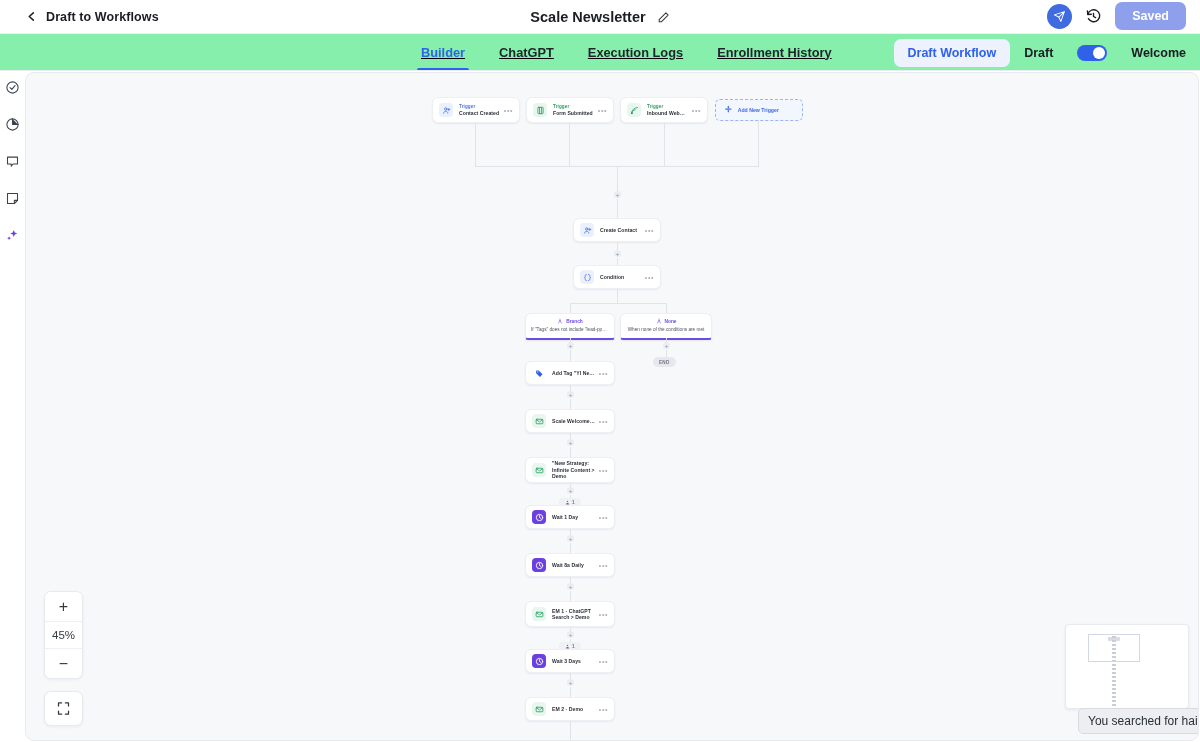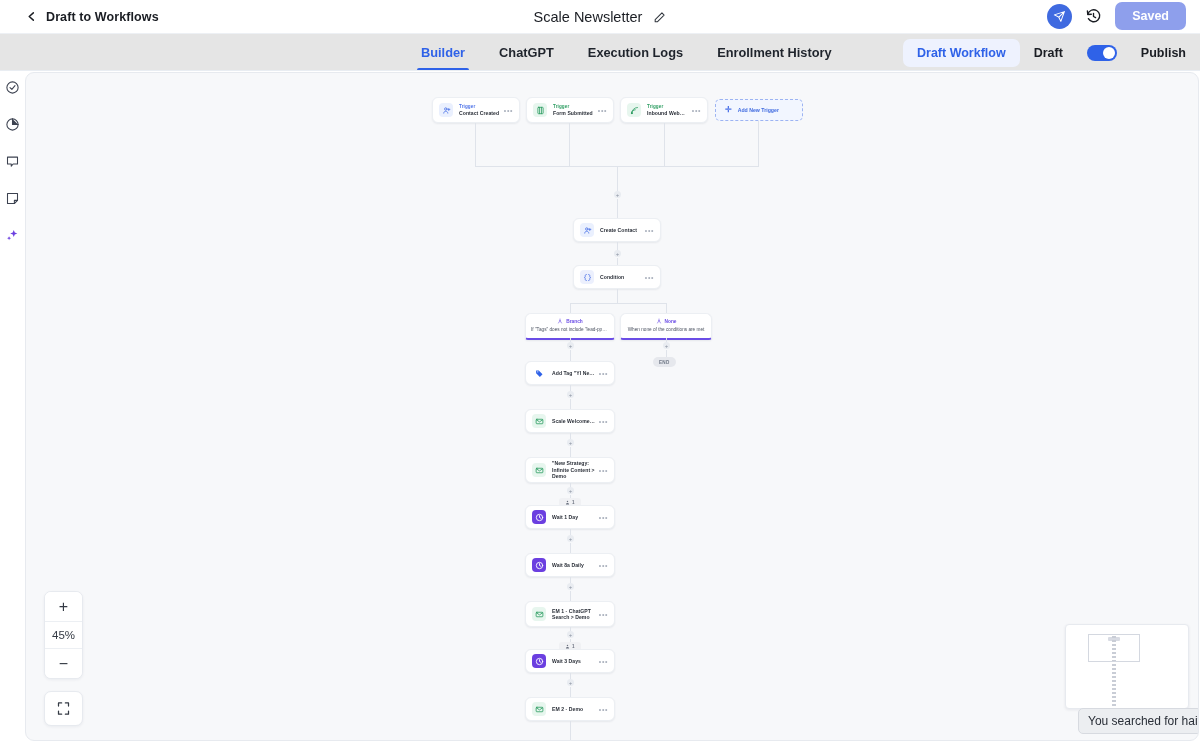--- a/index.html
+++ b/index.html
@@ -26,21 +26,21 @@
     cursor: pointer;
   }
   .back-chevron { width: 11px; height: 11px; display:block; }
   .back-label { font-size: 12.5px; font-weight: 700; color: #1a1d23; letter-spacing: .1px; }
 
   .doc-title-wrap {
     position: absolute; left: 0; right: 0; top: 0; height: 34px;
     display: flex; align-items: center; justify-content: center; gap: 11px;
     pointer-events: none;
   }
-  .doc-title { font-size: 14.5px; font-weight: 400; color: #1a1d23; pointer-events: auto; text-align: right; }
+  .doc-title { font-size: 14.5px; font-weight: 700; color: #1a1d23; pointer-events: auto; text-align: right; }
   .pencil-icon { width: 13px; height: 13px; pointer-events: auto; cursor: pointer; display:block; }
 
   .topbar-right {
     position: absolute; right: 14px; top: 0; height: 32px;
     display: flex; align-items: center; gap: 13px;
   }
   .rocket-btn {
     width: 25px; height: 25px; border-radius: 50%;
     background: #3f6ae0;
     display: flex; align-items: center; justify-content: center;
@@ -53,23 +53,23 @@
     font-size: 12.5px; font-weight: 600;
     border: none; border-radius: 7px;
     padding: 7px 17px;
     cursor: pointer;
     font-family: "Liberation Sans", sans-serif;
   }
 
   
   .tabbar {
     position: relative; height: 37px;
-    background: #e5e5e5;
+    background: #86efac;
     border-bottom: 1px solid #e9edf2;
-    display: flex; align-items: flex-end;
+    display: flex; align-items: flex-end; text-decoration: underline;
   }
   .tabs { display: flex; align-items: center; gap: 0; margin-left: 404px; height: 100%; }
   .tab {
     font-size: 12.8px; font-weight: 600; color: #1f242c;
     padding: 0 17px; height: 100%;
     display: flex; align-items: center;
     cursor: pointer; position: relative;
   }
   .tab.active { color: #2f62e8; }
   .tab.active::after {
@@ -329,21 +329,21 @@
         <span>Enrollment History</span>
       </div>
   </div>
   <div class="tabbar-right">
     <button class="test-workflow-btn">Draft Workflow</button>
     <div class="toggle-group">
       <span class="toggle-label">Draft</span>
       <div class="toggle-switch">
           <div class="toggle-knob"></div>
         </div>
-      <span class="toggle-label">Publish</span>
+      <span class="toggle-label">Welcome</span>
     </div>
   </div>
 </div>
 
 <div class="body-area">
 
   <div class="left-rail">
     <svg class="rail-icon" viewBox="0 0 24 24" fill="none" stroke="#3c4250" stroke-width="1.7" stroke-linecap="round" stroke-linejoin="round">
         <circle cx="12" cy="12" r="9"></circle>
         <polyline points="8 12.2 11 15 16 9"></polyline>

